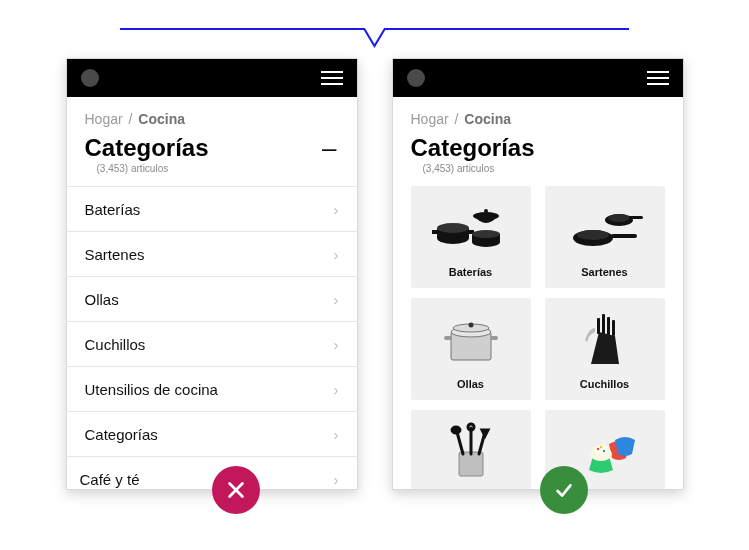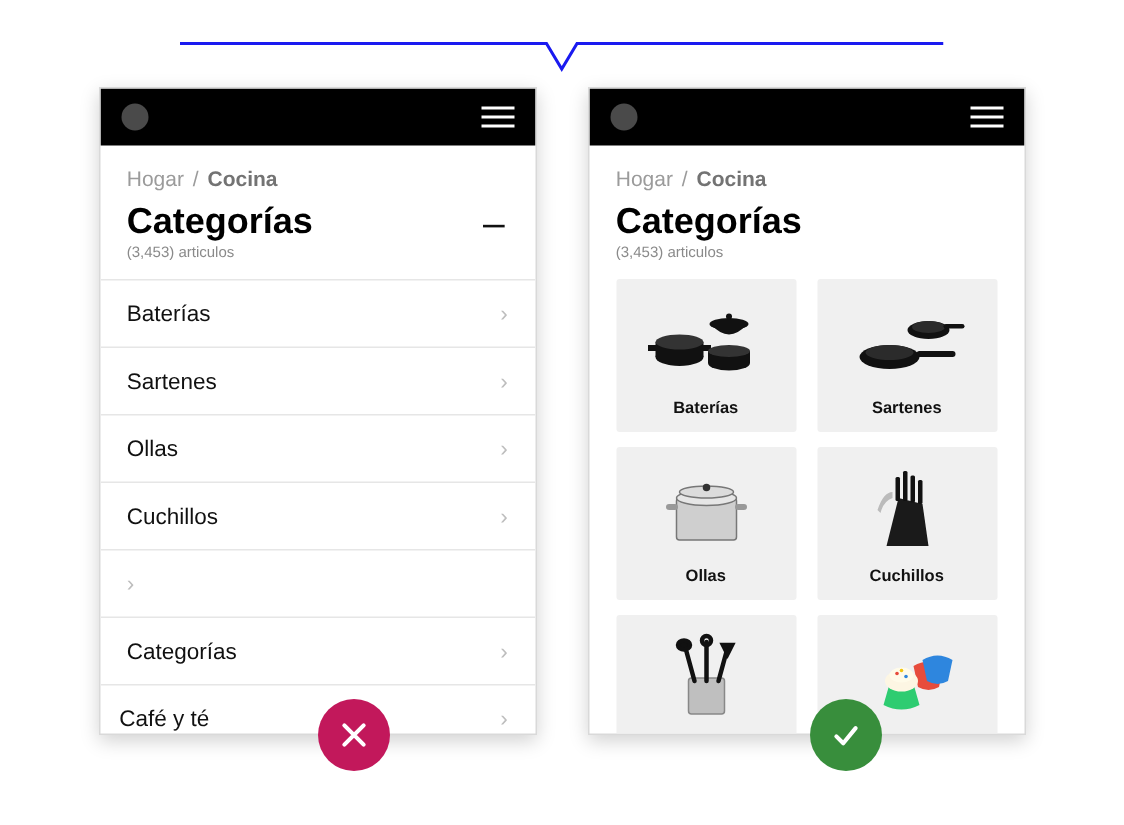--- a/index.html
+++ b/index.html
@@ -12,21 +12,21 @@
   .avatar{width:18px;height:18px;border-radius:50%;background:#4a4a4a;}
   .hamburger{width:22px;height:14px;display:flex;flex-direction:column;justify-content:space-between;}
   .hamburger span{display:block;height:2px;background:#fff;}
   .body{flex:1;padding:14px 18px 0 18px;overflow:hidden;}
   .crumbs{font-size:14px;color:#9b9b9b;margin-bottom:8px;}
   .crumbs .current{color:#737373;font-weight:700;}
   .sep{color:#9b9b9b;padding:0 2px;}
   .heading-row{display:flex;align-items:center;justify-content:space-between;}
   h1.cat{font-size:24px;font-weight:700;margin:0;line-height:1.1;}
   .collapse{font-size:26px;font-weight:300;color:#111;line-height:1;padding-right:2px;}
-  .count{font-size:10px;color:#8a8a8a;margin-top:2px;margin-bottom:12px;}
+  .count{font-size:10px;color:#8a8a8a;margin-top:2px;margin-bottom:12px;margin-left:12px;}
   
   .list{margin:0 -18px;}
   .list-item{display:flex;align-items:center;justify-content:space-between;height:44px;padding:0 18px;border-top:1px solid #e6e6e6;font-size:15px;color:#111;}
   .list-item:last-child{border-bottom:1px solid #e6e6e6;padding-left:13px;}
   .chevron{color:#bdbdbd;font-size:15px;}
   
   .grid{display:grid;grid-template-columns:1fr 1fr;gap:10px 14px;}
   .card{background:#f0f0f0;border-radius:2px;display:flex;flex-direction:column;align-items:center;padding:12px 6px 10px 6px;}
   .thumb{width:80px;height:60px;display:flex;align-items:center;justify-content:center;}
   .thumb svg{width:100%;height:100%;}
@@ -80,20 +80,21 @@
           </div>
           <div class="list-item">
             <span>Ollas</span>
             <span class="chevron">›</span>
           </div>
           <div class="list-item">
             <span>Cuchillos</span>
             <span class="chevron">›</span>
           </div>
           <div class="list-item">
+            <span>Utensilios de cocina</span>
             <span class="chevron">›</span>
           </div>
           <div class="list-item">
             <span>Categorías</span>
             <span class="chevron">›</span>
           </div>
           <div class="list-item">
             <span>Café y té</span>
             <span class="chevron">›</span>
           </div>

